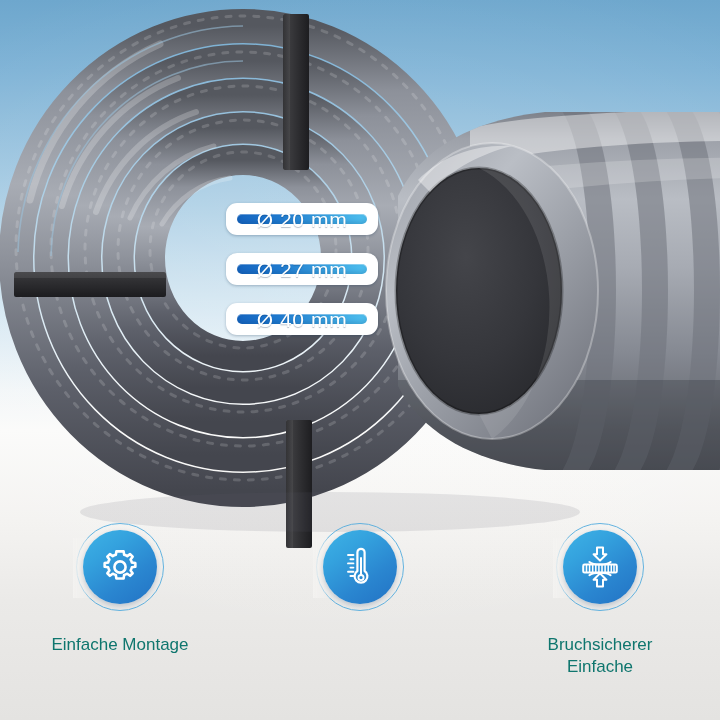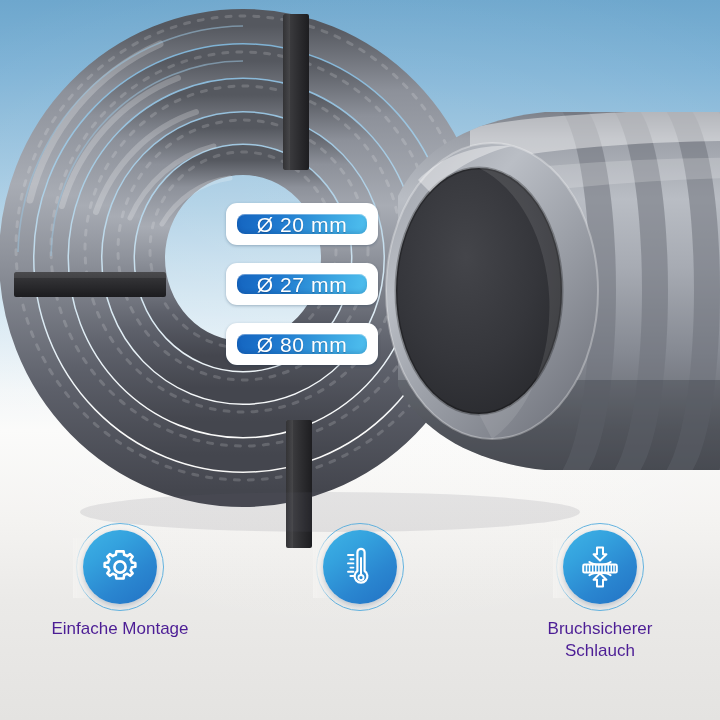--- a/index.html
+++ b/index.html
@@ -50,21 +50,21 @@
   
   .badges {
     position: absolute;
     left: 226px;
     top: 203px;
     width: 152px;
     z-index: 40;
   }
   .badge {
     position: relative;
-    height: 42px;
+    height: 32px;
     margin-bottom: 18px;
     border-radius: 11px;
     background: #ffffff;
     box-shadow: 0 1px 3px rgba(20,50,80,0.30);
     padding: 11px;
     box-sizing: border-box;
   }
   .badge-inner {
     height: 100%;
     border-radius: 8px;
@@ -137,23 +137,23 @@
     background: linear-gradient(145deg, #3fb3e6 0%, #34a2de 30%, #2a86d0 65%, #2272c4 100%);
     box-shadow: 0 2px 5px rgba(20,60,110,0.22);
     display: flex;
     align-items: center;
     justify-content: center;
   }
   .icon-circle svg {
     display: block;
   }
   .caption {
-    margin-top: 4px;
+    margin-top: 20px;
     text-align: center;
-    color: #4c1d95;
+    color: #0f766e;
     font-size: 17px;
     line-height: 1.32;
     max-width: 230px;
     white-space: pre-line;
   }
 </style>
 </head>
 <body>
 
 <div id="stage">
@@ -318,21 +318,21 @@
     </div>
 
     <div class="badge">
       <div class="badge-inner">
         <span class="badge-text">Ø 27 mm</span>
       </div>
     </div>
 
     <div class="badge">
       <div class="badge-inner">
-        <span class="badge-text">Ø 80 mm</span>
+        <span class="badge-text">Ø 40 mm</span>
       </div>
     </div>
 
   </div>
 
   <div class="features">
 
     <div class="feature">
       <div class="icon-wrap">
         <div class="icon-ring"></div>
@@ -387,18 +387,18 @@
               <path d="M9.5 21.4 L9.5 27.8 M12.6 21.4 L12.6 27.8 M15.7 21.4 L15.7 27.8 M18.8 21.4 L18.8 27.8 M21.9 21.4 L21.9 27.8 M25.0 21.4 L25.0 27.8 M28.1 21.4 L28.1 27.8 M31.2 21.4 L31.2 27.8 M34.3 21.4 L34.3 27.8 M37.0 21.4 L37.0 27.8" stroke-width="1.5"></path>
 
               <path d="M12.4 31.2 C16.6 27.8 29.4 27.8 33.6 31.2"></path>
 
               <path d="M20.0 42.4 L26.0 42.4 L26.0 35.8 L29.4 35.8 L23.0 29.4 L16.6 35.8 L20.0 35.8 Z"></path>
             </g>
           </svg>
         </div>
       </div>
       <div class="caption">Bruchsicherer
-Schlauch</div>
+Einfache</div>
     </div>
 
   </div>
 
 </div>
 
 </body></html>

